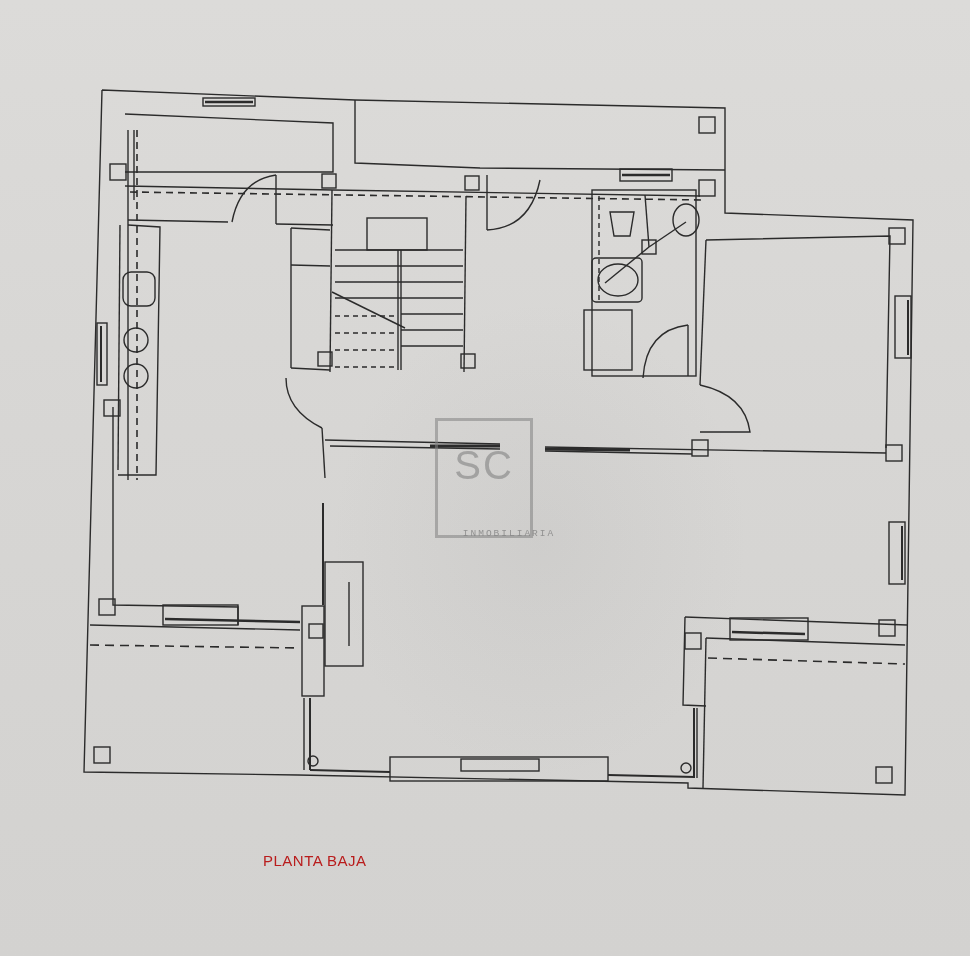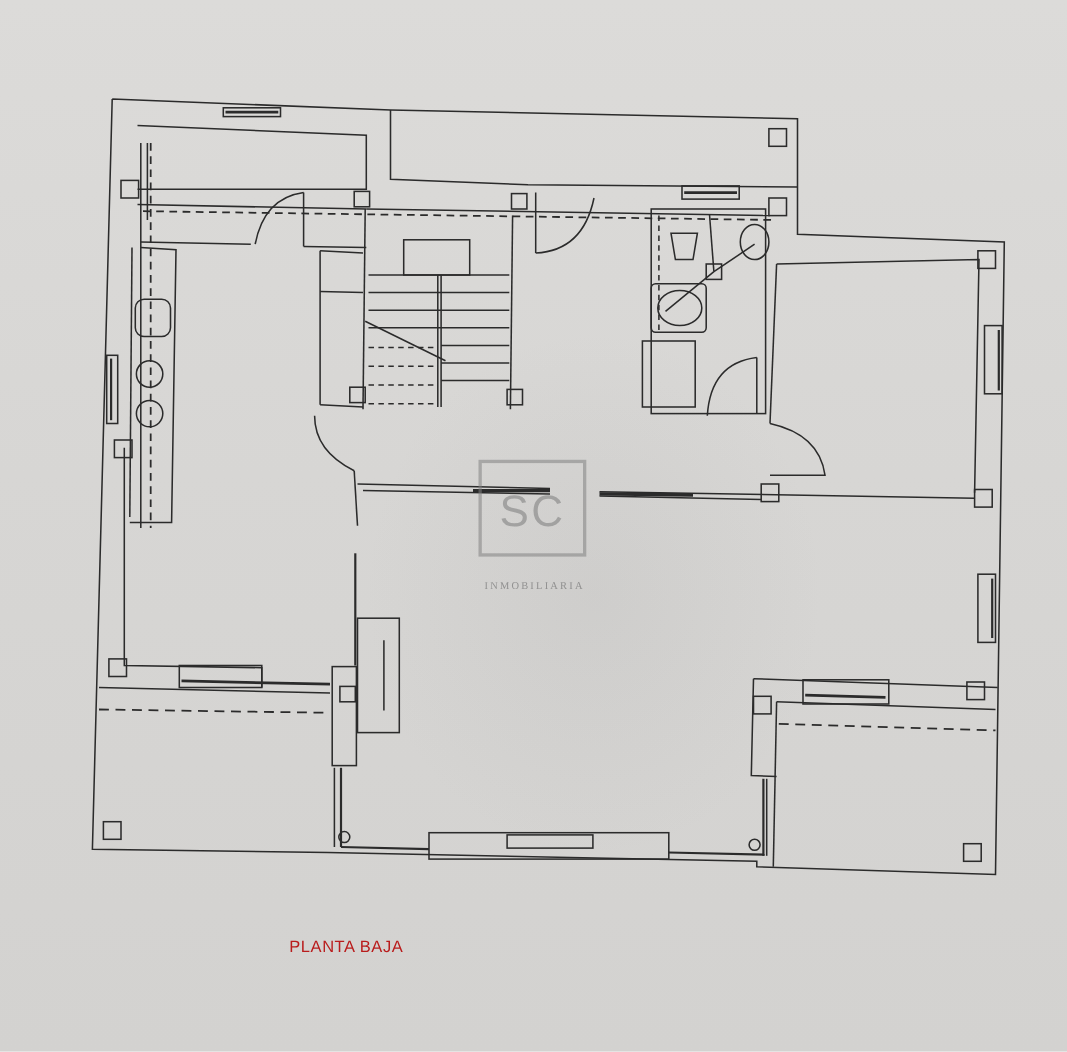--- a/index.html
+++ b/index.html
@@ -15,31 +15,31 @@
     background: radial-gradient(ellipse at center, rgba(150,150,150,0.12), rgba(0,0,0,0) 70%);
     pointer-events: none;
   }
   svg.plan { position: absolute; left: 0; top: 0; }
   .caption {
     position: absolute; left: 263px; top: 852px;
     font-family: "Liberation Sans", sans-serif; font-size: 15px;
     letter-spacing: 0.5px; color: #b91c1c;
   }
   .wm {
-    position: absolute; left: 435px; top: 418px; width: 98px; height: 88px;
+    position: absolute; left: 435px; top: 418px; width: 98px; height: 120px;
     border: 3px solid rgba(130,130,130,0.55); box-sizing: border-box;
   }
   .wm-logo {
     position: absolute; left: 0; right: 0; top: 22px; text-align: center;
     font-family: "Liberation Sans", sans-serif; font-size: 40px; font-weight: 300;
     color: rgba(130,130,130,0.6); letter-spacing: 2px;
   }
   .wm-sub {
-    position: absolute; left: 431px; top: 528px; width: 110px; text-align: center;
-    font-family: Liberation Serif, serif; font-size: 9.5px; letter-spacing: 2px;
+    position: absolute; left: 454px; top: 528px; width: 110px; text-align: center;
+    font-family: Liberation Mono, monospace; font-size: 9.5px; letter-spacing: 2px;
     color: rgba(130,130,130,0.8);
   }
 </style>
 </head>
 <body>
 
 <div class="shade"></div>
 
 <svg class="plan" width="970" height="956" viewBox="0 0 970 956" fill="none" stroke="#2b2b2b" stroke-width="1.4">
 

